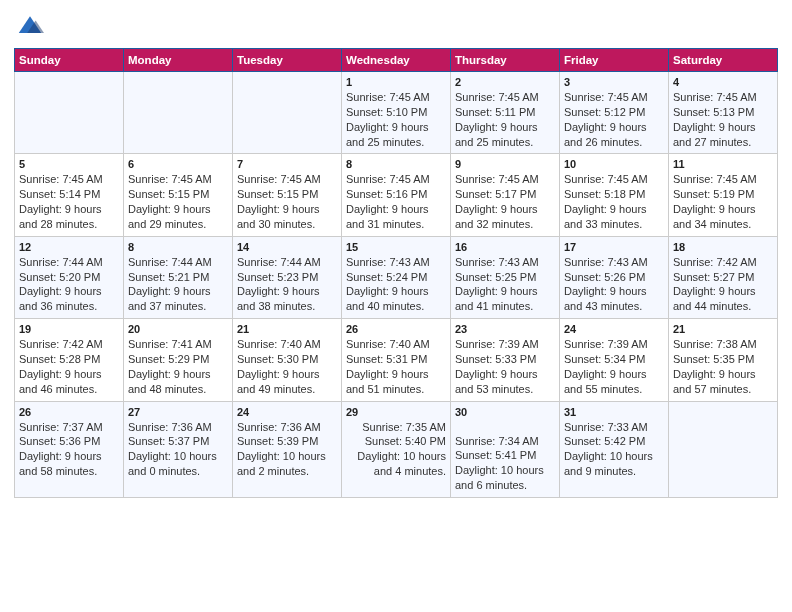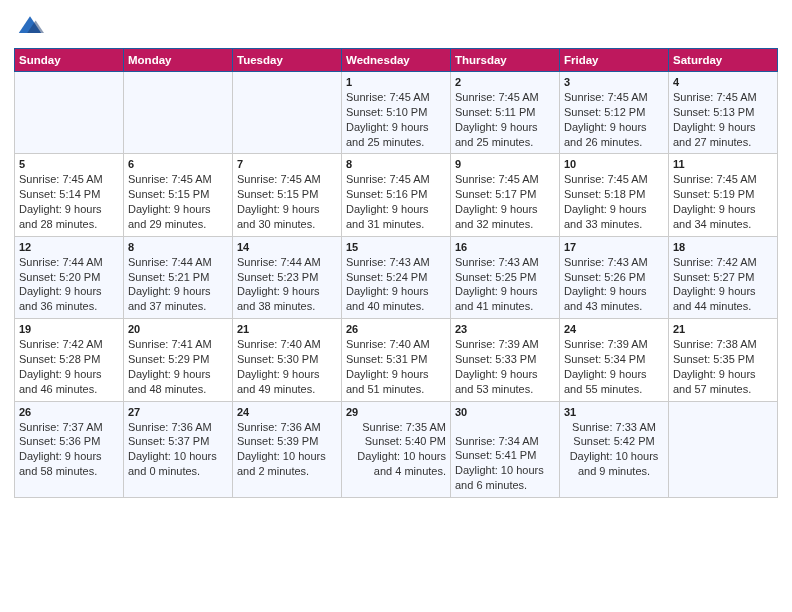--- a/index.html
+++ b/index.html
@@ -341,21 +341,21 @@
           </td>
           <td>
             <span class="day-num">30</span>
             <div class="day-info" style="white-space: pre-line; margin-top: 16px;">Sunrise: 7:34 AM
 Sunset: 5:41 PM
 Daylight: 10 hours
 and 6 minutes.</div>
           </td>
           <td>
             <span class="day-num">31</span>
-            <div class="day-info" style="white-space: pre-line; text-align: center;">Sunrise: 7:33 AM
+            <div class="day-info" style="white-space: pre-line;">Sunrise: 7:33 AM
 Sunset: 5:42 PM
 Daylight: 10 hours
 and 9 minutes.</div>
           </td>
           <td></td>
         </tr>
       </tbody>
   </table>
 </div>
 

